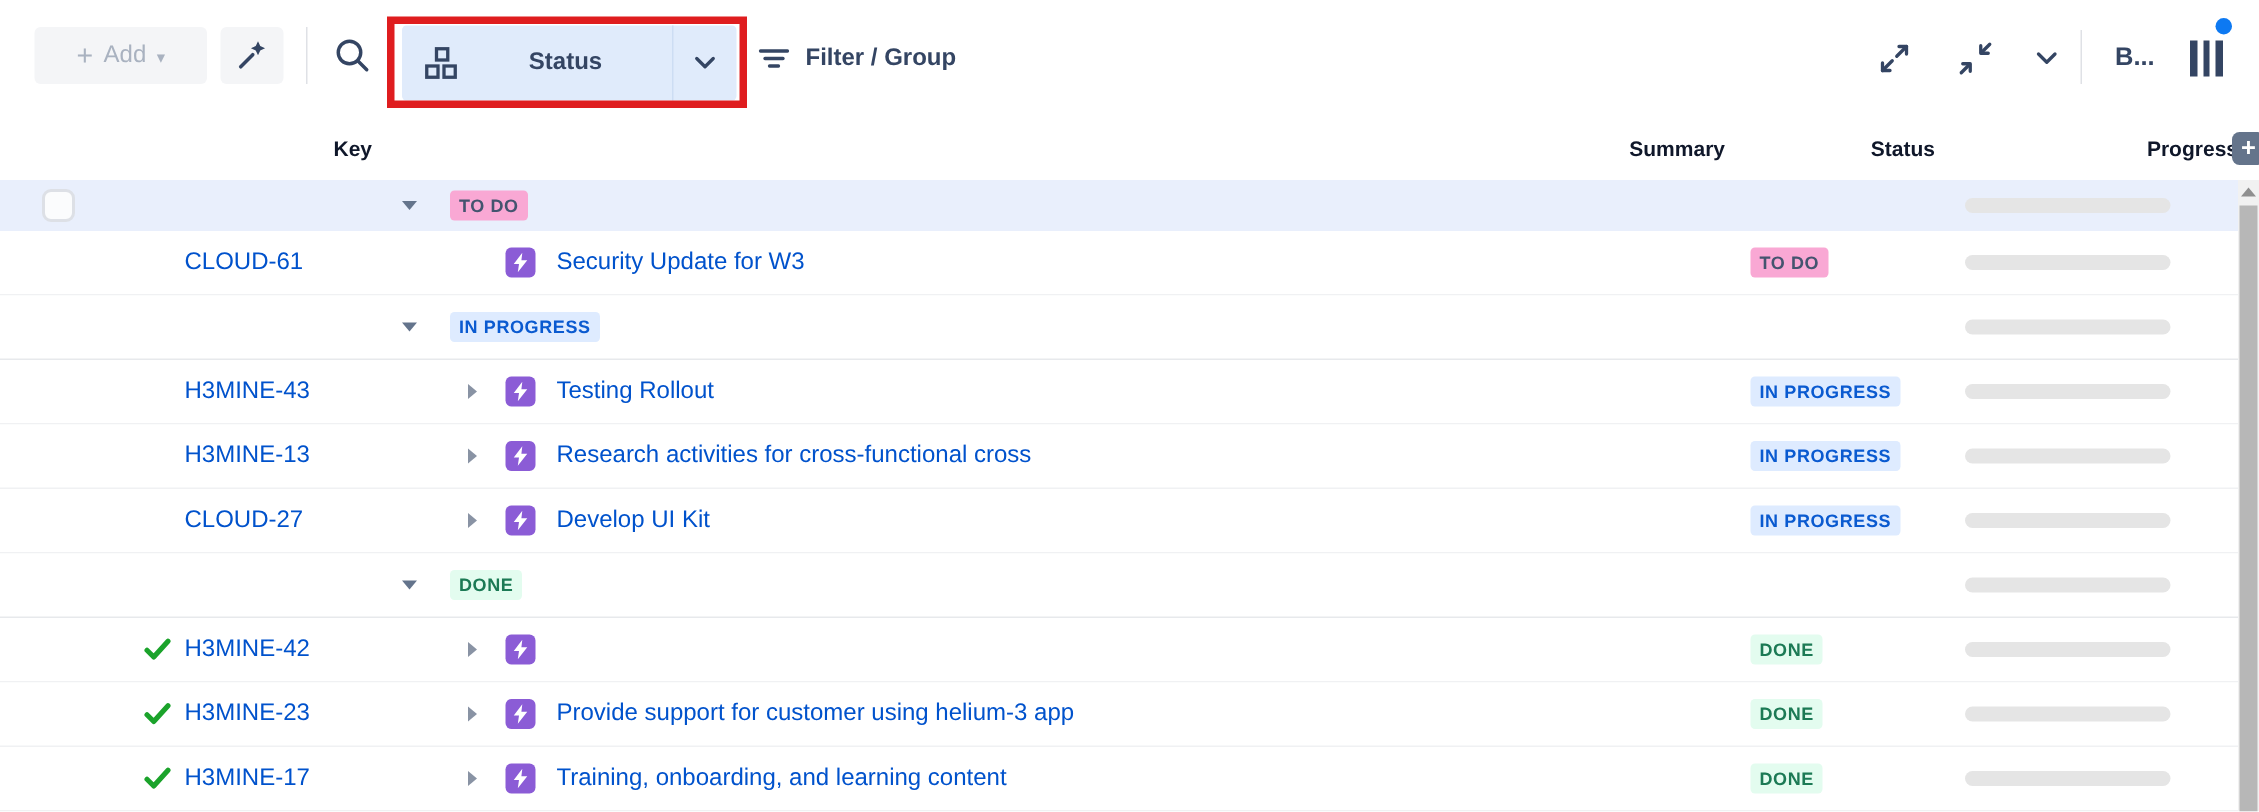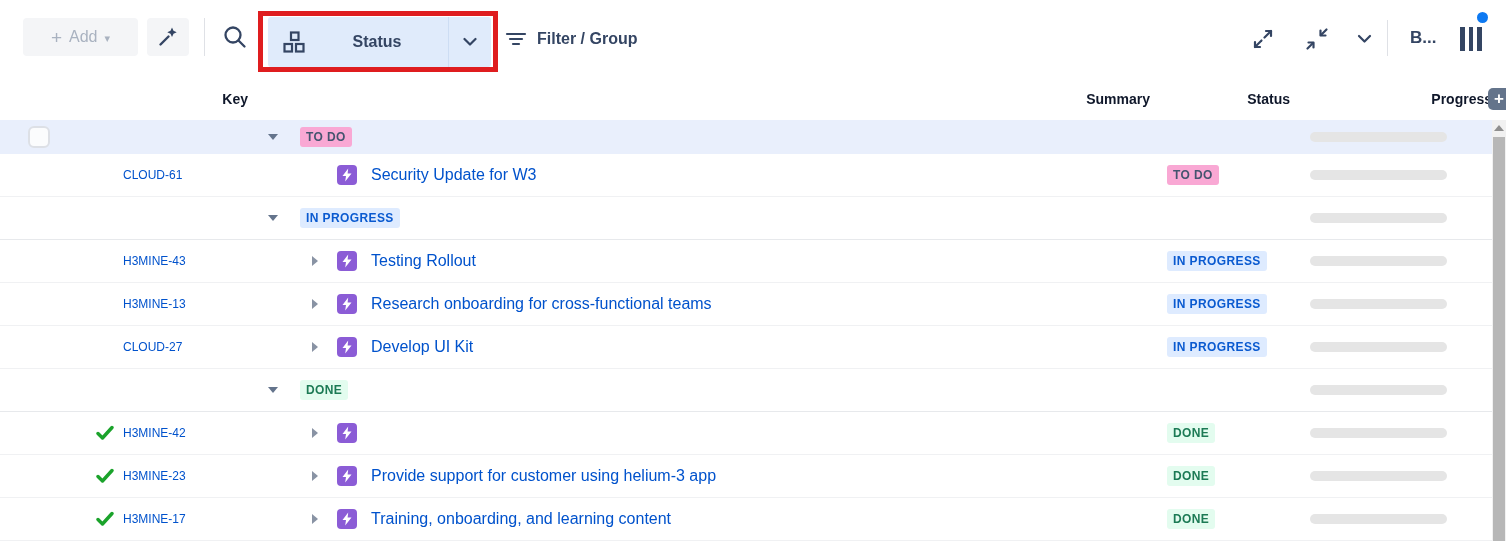--- a/index.html
+++ b/index.html
@@ -59,21 +59,21 @@
   .rows { position:absolute; top:120px; left:0; width:1492px; }
   .row { display:grid; grid-template-columns:80px 168px 902px 140px 202px; align-items:center;
     height:43px; border-bottom:1px solid #f0f1f3; background:#fff; }
   .row.group { border-bottom:1px solid #e7e9ec; }
   .row.selected { background:#e9effc; height:34px; border-bottom:none; }
   .cell { display:flex; align-items:center; height:100%; }
   .cell-check { padding-left:28px; }
   .checkbox { width:22px; height:22px; border:2px solid #dde0e6; border-radius:6px; background:#fbfcfd; cursor:pointer; }
   .cell-key { padding-left:15px; gap:8px; }
   .check-slot { width:20px; height:20px; flex:0 0 20px; display:flex; align-items:center; justify-content:center; }
-  .key-link { color:#0052cc; font-size:12px; text-decoration:none; cursor:pointer; }
+  .key-link { color:#0052cc; font-size:16px; text-decoration:none; cursor:pointer; }
   .cell-summary.group-cell { padding-left:20px; gap:8px; }
   .cell-summary.item-cell { padding-left:64px; gap:8px; }
   .tri-down { width:0; height:0; border-left:5.5px solid transparent; border-right:5.5px solid transparent;
     border-top:6.5px solid #64748c; cursor:pointer; margin-right:14px; }
   .tri-right { width:0; height:0; border-top:5.5px solid transparent; border-bottom:5.5px solid transparent;
     border-left:6.5px solid #8993a4; cursor:pointer; }
   .tri-slot { width:10px; flex:0 0 10px; display:flex; align-items:center; margin-right:7px; }
   .epic-icon { width:20px; height:20px; border-radius:4px; background:#8b5cd6; flex:0 0 20px;
     display:flex; align-items:center; justify-content:center; margin-right:6px; }
   .summary-link { color:#0052cc; font-size:16px; cursor:pointer; white-space:nowrap; }
@@ -285,21 +285,21 @@
         </div>
         <div class="cell cell-summary item-cell">
           <span class="tri-slot">
             <span class="tri-right"></span>
           </span>
           <span class="epic-icon">
             <svg width="12" height="14" viewBox="0 0 12 14" fill="none">
               <path d="M7.2 0.5 L1.5 8 H5 L4.2 13.5 L10.5 5.5 H6.6 Z" fill="#ffffff"></path>
             </svg>
           </span>
-          <span class="summary-link">Research onboarding for cross-functional teams</span>
+          <span class="summary-link">Research activities for cross-functional cross</span>
         </div>
         <div class="cell cell-status">
           <span class="badge inprogress">IN PROGRESS</span>
         </div>
         <div class="cell cell-progress">
           <span class="pbar"><span class="fill" style="width:73%"></span></span>
         </div>
       </div>
       <div class="row item">
         <div class="cell cell-check"></div>

